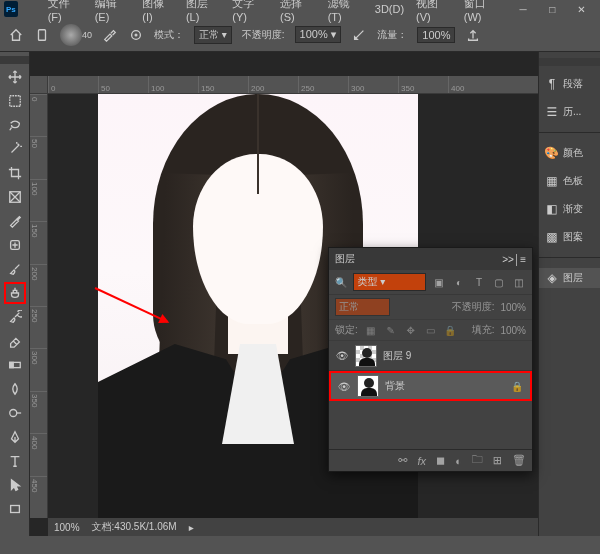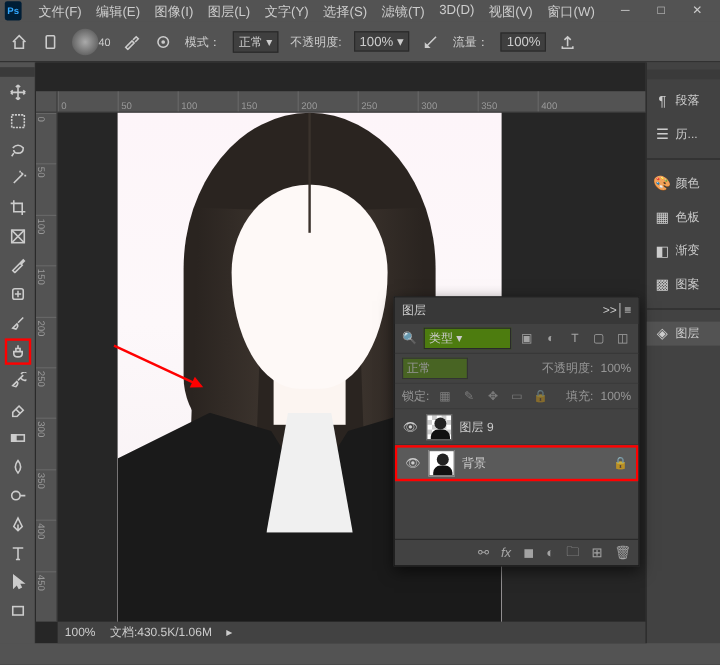--- a/index.html
+++ b/index.html
@@ -1,19 +1,19 @@
 <!DOCTYPE html>
 <html><head>
 <meta charset="utf-8">
 <style>
 * { margin: 0; padding: 0; box-sizing: border-box; font-family: "Microsoft YaHei", sans-serif; }
 body { background: #535353; color: #ccc; font-size: 11px; overflow: hidden; width: 600px; height: 554px; }
 
 .titlebar { height: 18px; background: #535353; display: flex; align-items: center; padding: 0 4px; }
-.titlebar .ps-icon { width: 14px; height: 16px; background: #001e36; color: #31a8ff; font-size: 8px; font-weight: bold; display: flex; align-items: center; justify-content: center; border-radius: 2px; margin-right: 8px; }
+.titlebar .ps-icon { width: 14px; height: 16px; background: #001e36; color: #31a8ff; font-size: 8px; font-weight: bold; display: flex; align-items: center; justify-content: center; border-radius: 2px; margin-right: 24px; }
 .titlebar .menu-item { padding: 2px 6px; cursor: pointer; }
 .titlebar .spacer { flex: 1; }
 .titlebar .win-btn { width: 30px; text-align: center; font-size: 10px; cursor: pointer; }
 
 .options-bar { height: 34px; background: #535353; border-bottom: 1px solid #2a2a2a; display: flex; align-items: center; padding: 0 8px; gap: 10px; }
 .options-bar .home-icon, .options-bar .icon-btn { width: 16px; height: 16px; display: flex; align-items: center; justify-content: center; cursor: pointer; }
 .options-bar .brush-preview { width: 22px; height: 22px; background: radial-gradient(circle, #aaa 0%, #666 70%, transparent 100%); border-radius: 50%; }
 .options-bar .brush-size { font-size: 9px; }
 .options-bar select, .options-bar .sel { background: #3f3f3f; border: 1px solid #2a2a2a; color: #ccc; font-size: 10px; padding: 1px 4px; height: 18px; }
 .options-bar .lbl { font-size: 10px; }
@@ -55,21 +55,21 @@
 .right-panels { width: 62px; background: #424242; border-left: 1px solid #2a2a2a; display: flex; flex-direction: column; padding-top: 6px; gap: 8px; }
 .right-panels .expand { height: 8px; background: #3a3a3a; }
 .panel-tab { display: flex; align-items: center; gap: 4px; padding: 3px 6px; cursor: pointer; font-size: 10px; }
 .panel-tab .pi { width: 14px; height: 14px; display: flex; align-items: center; justify-content: center; font-size: 12px; }
 .panel-group-sep { height: 1px; background: #2a2a2a; margin: 2px 0; }
 .panel-tab.active { background: #535353; }
 
 .layers-panel { position: absolute; top: 247px; left: 328px; width: 205px; height: 225px; background: #424242; border: 1px solid #1a1a1a; box-shadow: 0 4px 12px rgba(0,0,0,0.6); display: flex; flex-direction: column; font-size: 10px; }
 .lp-header { height: 22px; background: #383838; display: flex; align-items: center; padding: 0 6px; justify-content: space-between; }
 .lp-row { display: flex; align-items: center; padding: 3px 6px; gap: 6px; border-bottom: 1px solid #383838; }
-.lp-row .sel { background: #4d7c0f; border: 1px solid #2a2a2a; padding: 1px 3px; flex: 1; }
+.lp-row .sel { background: #c2410c; border: 1px solid #2a2a2a; padding: 1px 3px; flex: 1; }
 .lp-row .mini-icon { width: 14px; height: 14px; display: flex; align-items: center; justify-content: center; cursor: pointer; opacity: 0.7; }
 .lp-row.dim { opacity: 0.6; }
 .lp-layers { flex: 1; overflow: auto; }
 .layer-item { display: flex; align-items: center; height: 30px; padding: 0 6px; gap: 6px; border-bottom: 1px solid #383838; cursor: pointer; }
 .layer-item.selected { background: #5a5a5a; border: 2px solid #ff0000; }
 .layer-item .eye { width: 14px; text-align: center; }
 .layer-item .thumb { width: 22px; height: 22px; background: #fff; border: 1px solid #666; position: relative; overflow: hidden; }
 .layer-item .thumb.checker { background: repeating-conic-gradient(#ccc 0 25%, #fff 0 50%) 0 0/8px 8px; }
 .layer-item .thumb .mini-person { position: absolute; inset: 0; }
 .layer-item .thumb .mini-person::before { content: ''; position: absolute; top: 2px; left: 6px; width: 10px; height: 10px; background: #222; border-radius: 50%; }

